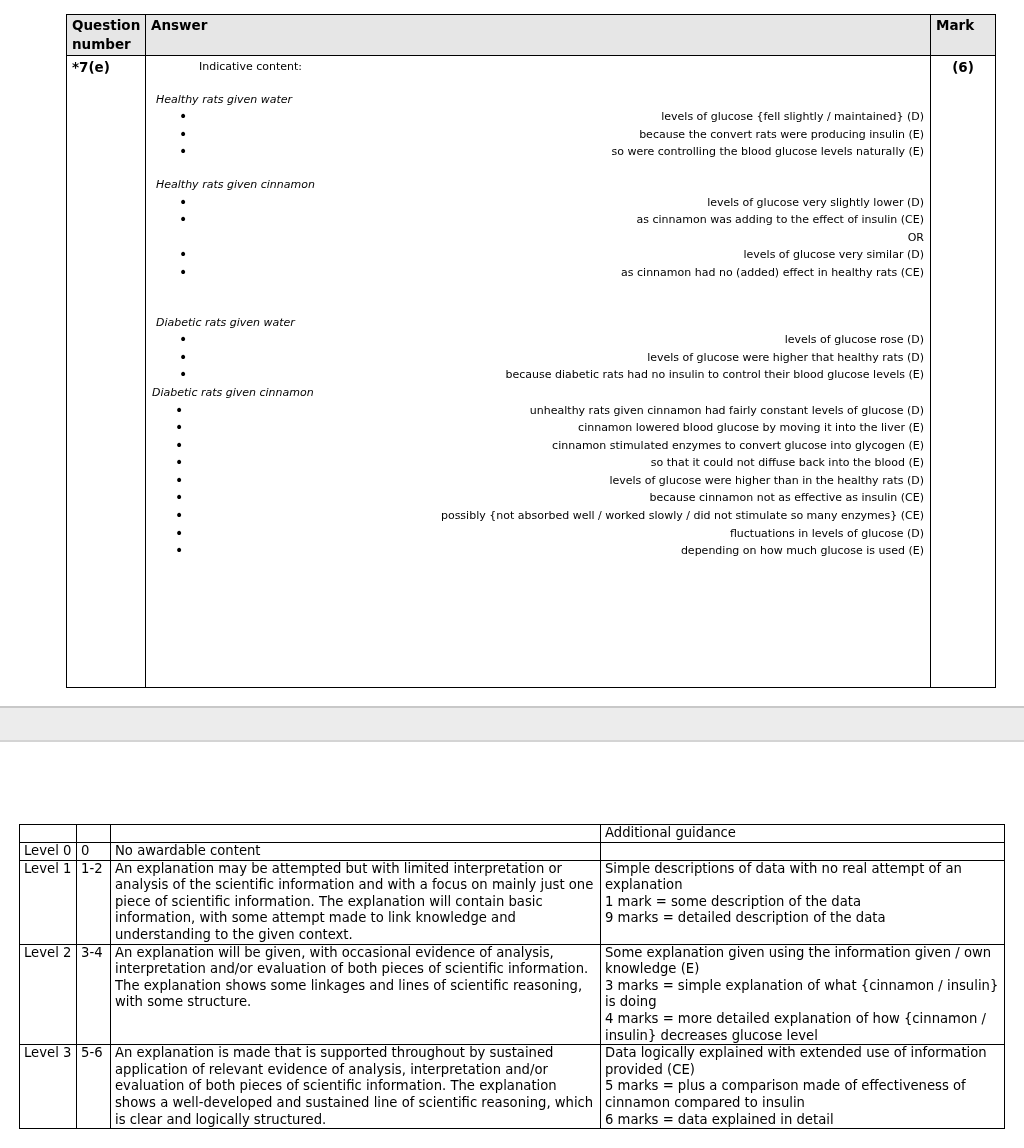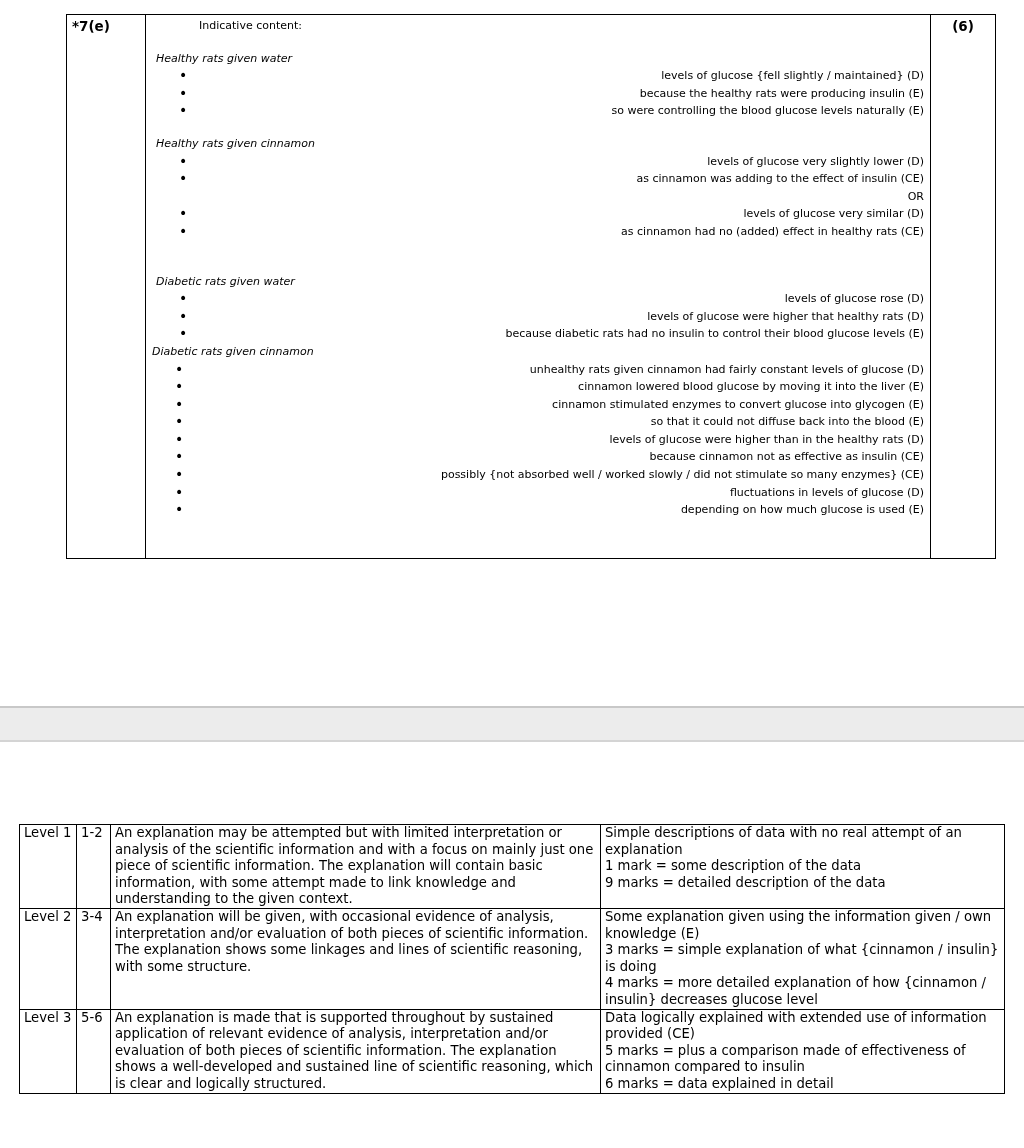--- a/index.html
+++ b/index.html
@@ -38,30 +38,35 @@
 <body>
 
 <div class="page-top">
   <table class="ms">
     <colgroup>
         <col style="width:79px">
         <col style="width:785px">
         <col style="width:65px">
       </colgroup>
     <tbody>
-    <tr style="height:544px">
+        <tr>
+      <th>Question number</th>
+      <th>Answer</th>
+      <th>Mark</th>
+    </tr>
+    <tr style="height:632px">
       <td class="qnum">*7(e)</td>
       <td class="answer">
         <div class="indicative">Indicative content:</div>
         <div id="groups">
               <div class="group g1">
                 <div class="group-title">Healthy rats given water</div>
                 <ul class="pts">
                   <li class="bullet">levels of glucose {fell slightly / maintained} (D)</li>
-                  <li class="bullet">because the healthy rats were producing insulin (E)</li>
+                  <li class="bullet">because the convert rats were producing insulin (E)</li>
                   <li class="bullet">so were controlling the blood glucose levels naturally (E)</li>
                 </ul>
               </div>
               <div class="group g2">
                 <div class="group-title">Healthy rats given cinnamon</div>
                 <ul class="pts">
                   <li class="bullet">levels of glucose very slightly lower (D)</li>
                   <li class="bullet">as cinnamon was adding to the effect of insulin (CE)</li>
                   <li class="or">OR</li>
                   <li class="bullet">levels of glucose very similar (D)</li>
@@ -102,20 +107,32 @@
 
 <div class="page-bottom">
   <table class="lv">
     <colgroup>
         <col class="c1">
         <col class="c2">
         <col class="c3">
         <col class="c4">
       </colgroup>
     <tbody id="levels-body">
+      <tr class="head">
+        <td></td>
+        <td></td>
+        <td></td>
+        <td>Additional guidance</td>
+      </tr>
+    <tr>
+          <td>Level 0</td>
+          <td>0</td>
+          <td>No awardable content</td>
+          <td></td>
+        </tr>
         <tr>
           <td>Level 1</td>
           <td>1-2</td>
           <td>An explanation may be attempted but with limited interpretation or analysis of the scientific information and with a focus on mainly just one piece of scientific information. The explanation will contain basic information, with some attempt made to link knowledge and understanding to the given context.</td>
           <td>
             <div>Simple descriptions of data with no real attempt of an explanation</div>
             <div>1 mark  = some description of the data</div>
             <div>9 marks = detailed description of the data</div>
           </td>
         </tr>

